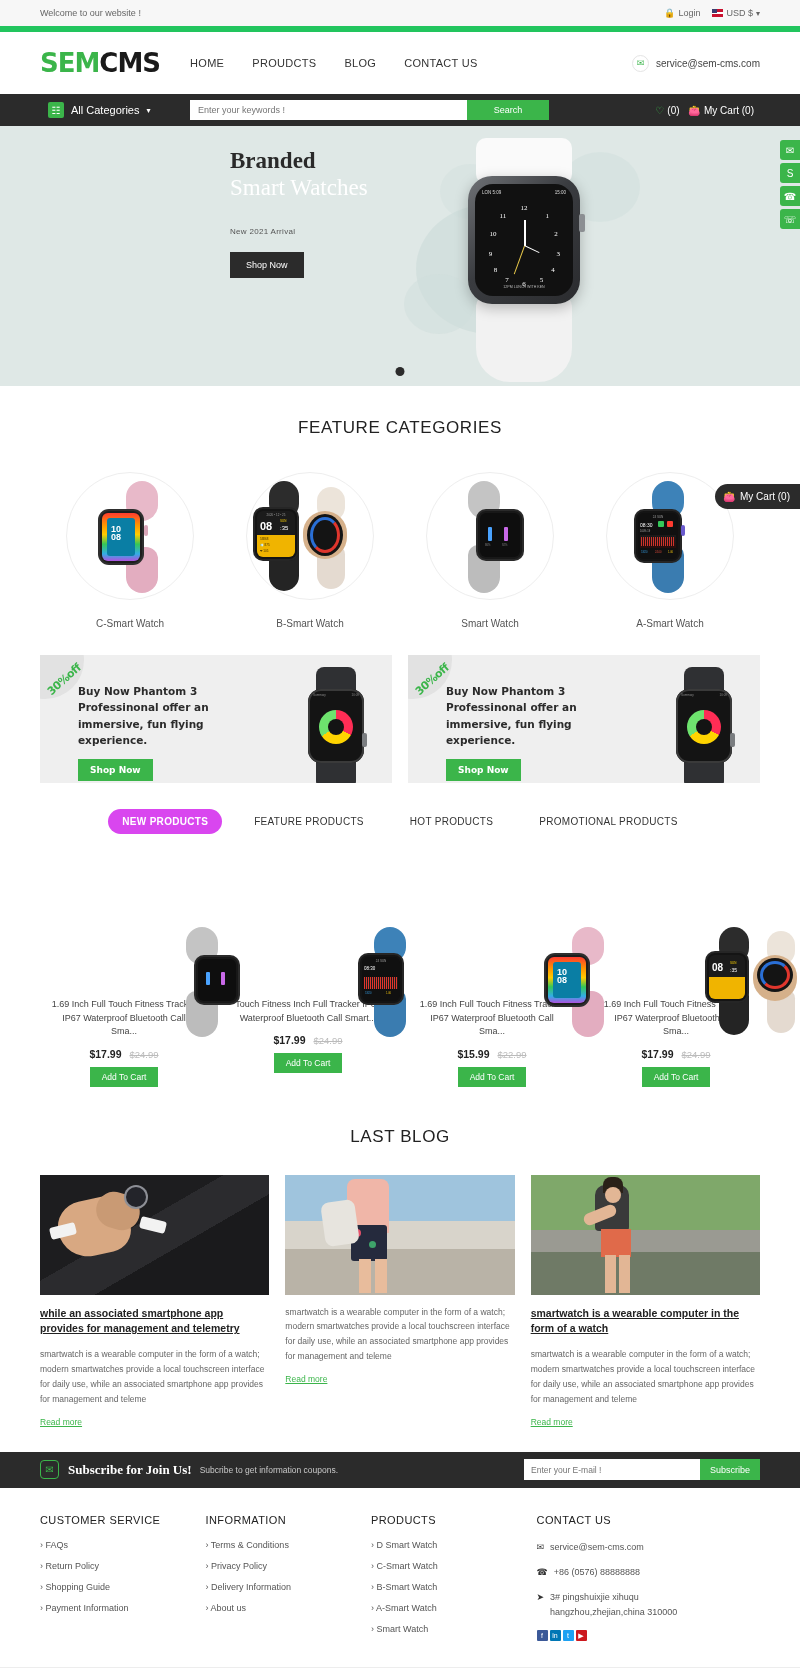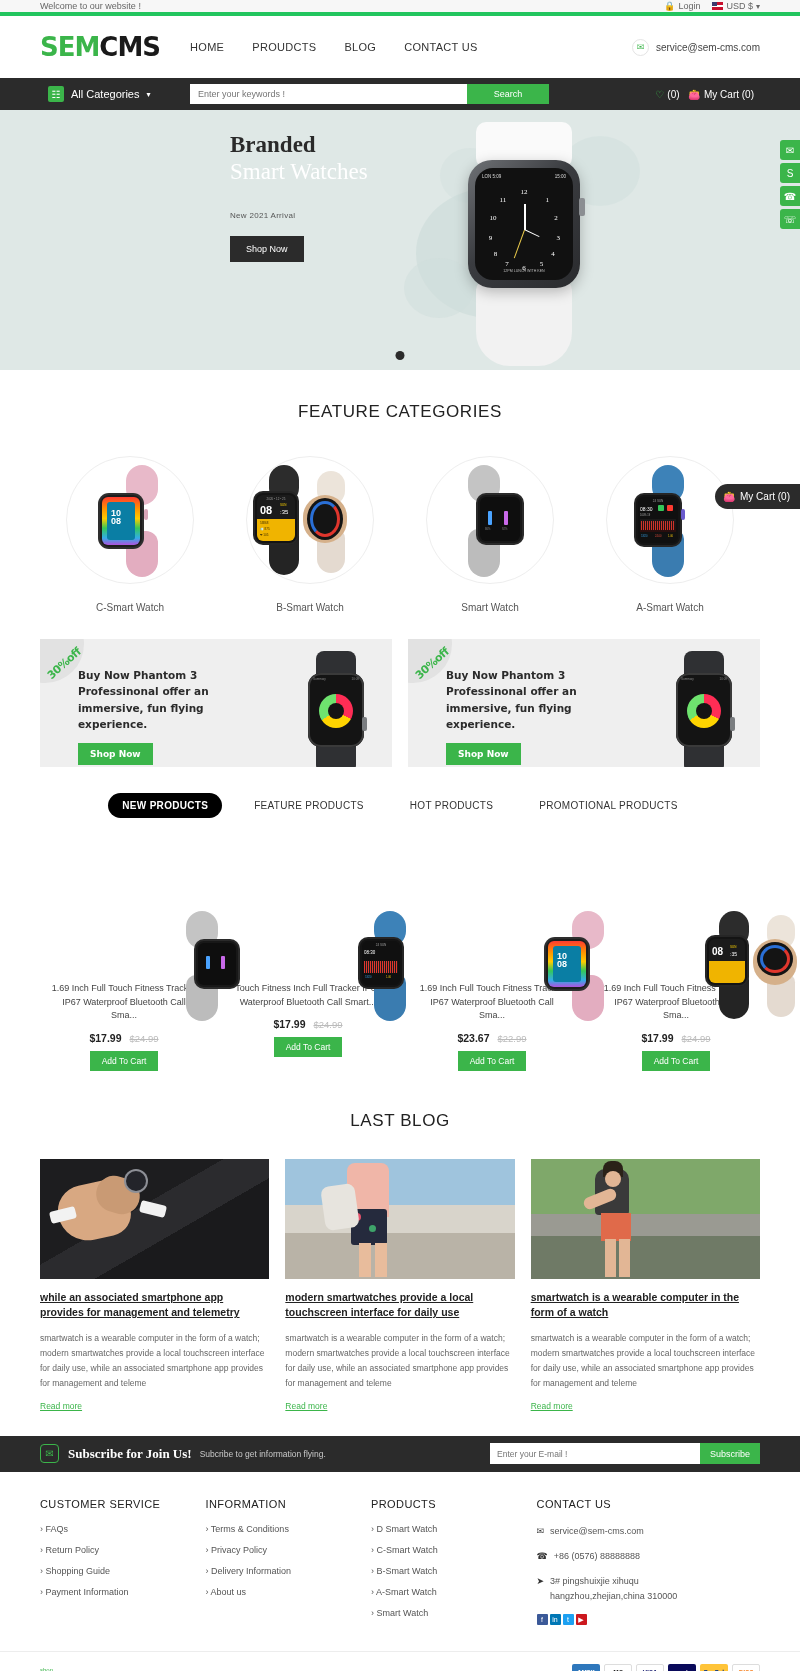--- a/index.html
+++ b/index.html
@@ -8,21 +8,21 @@
     font-family: "Liberation Sans", sans-serif;
     background: #fff;
     color: #333;
     font-size: 12px;
     overflow-x: hidden;
   }
   .wrap { width: 720px; margin: 0 auto; }
 
   
   .topbar {
-    height: 16px; background: #f7f7f7; border-bottom: 4px solid #22c55e;
+    height: 32px; background: #f7f7f7; border-bottom: 6px solid #22c55e;
     display: flex; align-items: center; font-size: 9px; color: #666;
   }
   .topbar .wrap { display: flex; align-items: center; justify-content: space-between; }
   .topbar-right { display: flex; align-items: center; gap: 12px; }
   .topbar-right span { display: flex; align-items: center; gap: 3px; }
   .lock-ic { color: #3bb54a; font-size: 9px; }
   .flag { display:inline-block; width:11px; height:8px; background:
       linear-gradient(#c8102e 0 33%, #fff 33% 66%, #c8102e 66%);
       position: relative; }
   .flag::before { content:""; position:absolute; left:0; top:0; width:5px; height:4px; background:#3c3b6e; }
@@ -173,21 +173,21 @@
   .pw-band-b { position:absolute; left:10px; top:92px; width:40px; height:30px; background:#2f3033; border-radius:3px 3px 8px 8px;}
   .pw-case { position:absolute; left:2px; top:22px; width:56px; height:74px; background:#141414; border-radius:13px; box-shadow: inset 0 0 0 2px #3a3a3a;}
   .pw-rings { position:absolute; left:50%; top:52%; transform:translate(-50%,-50%); width:34px; height:34px; border-radius:50%;
     background: conic-gradient(#ff2d55 0 33%, #ffd400 33% 66%, #6ee36e 66% 100%); }
   .pw-rings::after { content:""; position:absolute; inset:9px; background:#141414; border-radius:50%;}
   .pw-crown { position:absolute; right:-3px; top:44px; width:5px; height:14px; background:#7a7d80; border-radius:2px;}
 
   
   .ptabs { display: flex; justify-content: center; gap: 18px; margin-top: 26px; align-items: center; }
   .ptab { font-size: 10px; color: #333; padding: 7px 14px; border-radius: 14px; letter-spacing: .3px; cursor:pointer;}
-  .ptab.active { background: #000000; color: #fff; font-weight: 700; }
+  .ptab.active { background: #d946ef; color: #fff; font-weight: 700; }
 
   
   .products { display: flex; gap: 16px; margin-top: 28px; }
   .product { flex: 1; text-align: center; }
   .product-img {
     height: 120px; display: flex; align-items: center; justify-content: center; position: relative;
   }
   .p-title { font-size: 9px; color: #444; line-height: 1.5; margin-top: 16px; padding: 0 8px; }
   .p-price { margin-top: 9px; font-size: 10.5px; color: #222; font-weight: 700; }
   .p-price .old { color: #bbb; font-weight: 400; text-decoration: line-through; margin-left: 5px; font-size: 9.5px;}
@@ -207,21 +207,21 @@
   
   .subscribe-outer { background: #2b2b2b; margin-top: 24px; height: 36px; }
   .subscribe { display: flex; align-items: center; height: 36px; }
   .sub-ic {
     width: 19px; height: 19px; border: 1.5px solid #3bb54a; border-radius: 4px; color: #3bb54a;
     display: flex; align-items: center; justify-content: center; font-size: 10px; margin-right: 9px;
   }
   .sub-t1 { color: #fff; font-size: 13px; font-weight: 700; font-family: Liberation Serif, serif;}
   .sub-t2 { color: #c9c9c9; font-size: 8.5px; margin-left: 8px; }
   .sub-form { margin-left: auto; display: flex; }
-  .sub-input { width: 210px; height: 21px; border: none; font-size: 8.5px; padding: 0 7px; color: #888;
+  .sub-input { width: 176px; height: 21px; border: none; font-size: 8.5px; padding: 0 7px; color: #888;
     font-family: "Liberation Sans", sans-serif;}
   .sub-btn { background: #3bb54a; color: #fff; border: none; width: 60px; height: 21px; font-size: 9px; cursor:pointer;
     font-family: "Liberation Sans", sans-serif;}
 
   
   footer { background: #fff; padding-top: 26px; padding-bottom: 22px; }
   .fcols { display: flex; }
   .fcol { flex: 1; }
   .fcol.contact { flex: 1.35; }
   .fc-title { font-size: 11px; color: #222; letter-spacing: .4px; margin-bottom: 14px; }
@@ -555,21 +555,21 @@
           <div class="mw-case" style="left:16px;top:26px;width:46px;height:54px;background:#1d1d1d;border-radius:11px;"></div>
           <div class="mw-screen" style="left:20px;top:30px;width:38px;height:46px;
             background:linear-gradient(#ff3b30,#ff9500 25%,#ffcc00 45%,#34c759 65%,#32ade6 85%,#af52de);">
             <div style="position:absolute;inset:5px;background:#0a7ea4;border-radius:3px;"></div>
             <div style="position:absolute;left:9px;top:11px;color:#fff;font-size:9px;font-weight:700;line-height:.9;">10<br>08</div>
           </div>
         </div>
       </div>
       <div class="p-title">1.69 Inch Full Touch Fitness Tracker IP67 Waterproof Bluetooth Call Sma...</div>
       <div class="p-price">
-        <span>$23.67</span>
+        <span>$15.99</span>
         <span class="old">$22.99</span>
       </div>
       <button class="p-cart">Add To Cart</button>
     </div>
 
     <div class="product">
       <div class="product-img">
         <div class="mw" style="position:relative;width:110px;height:110px;transform:none;">
           <div class="mw-band" style="left:14px;top:0;width:30px;height:36px;background:#2c2c2c;"></div>
           <div class="mw-band" style="left:14px;top:60px;width:30px;height:48px;background:#242424;border-radius:10px 10px 16px 16px;"></div>
@@ -618,21 +618,20 @@
     <div class="blog">
       <div class="blog-img" style="background:linear-gradient(#9fc4dd 0 38%,#d8d4cb 38% 62%,#b9b3a7 62%);">
         <div style="position:absolute;left:62px;top:4px;width:42px;height:54px;background:#f0b6a8;border-radius:8px 8px 0 0;"></div>
         <div style="position:absolute;left:66px;top:50px;width:36px;height:36px;background:#252a3d;border-radius:3px;"></div>
         <div style="position:absolute;left:68px;top:54px;width:8px;height:8px;border-radius:50%;background:#e4516b;"></div>
         <div style="position:absolute;left:84px;top:66px;width:7px;height:7px;border-radius:50%;background:#3ea36a;"></div>
         <div style="position:absolute;left:38px;top:26px;width:34px;height:44px;background:#e7e4de;border-radius:8px;transform:rotate(-8deg);"></div>
         <div style="position:absolute;left:74px;top:84px;width:12px;height:34px;background:#e8bc9c;"></div>
         <div style="position:absolute;left:90px;top:84px;width:12px;height:34px;background:#e8bc9c;"></div>
       </div>
-      <div class="blog-title">modern smartwatches provide a local touchscreen interface for daily use</div>
       <div class="blog-body">smartwatch is a wearable computer in the form of a watch; modern smartwatches provide a local touchscreen interface for daily use, while an associated smartphone app provides for management and teleme</div>
       <a href="#" class="blog-more">Read more</a>
     </div>
 
     <div class="blog">
       <div class="blog-img" style="background:linear-gradient(#7fa86a 0 46%,#9a9a92 46% 64%,#6f7a66 64%);">
         <div style="position:absolute;left:64px;top:10px;width:34px;height:46px;background:#3a3a3a;border-radius:10px 10px 4px 4px;"></div>
         <div style="position:absolute;left:72px;top:2px;width:20px;height:16px;background:#2a2118;border-radius:8px 8px 0 0;"></div>
         <div style="position:absolute;left:74px;top:12px;width:16px;height:16px;border-radius:50%;background:#e2b695;"></div>
         <div style="position:absolute;left:52px;top:34px;width:34px;height:12px;background:#e2b695;border-radius:6px;transform:rotate(-22deg);"></div>
@@ -646,21 +645,21 @@
     </div>
 
   </div>
 </div>
 
 <div class="subscribe-outer">
   <div class="wrap">
     <div class="subscribe">
       <span class="sub-ic">✉</span>
       <span class="sub-t1">Subscribe for Join Us!</span>
-      <span class="sub-t2">Subcribe to get information flying.</span>
+      <span class="sub-t2">Subcribe to get information coupons.</span>
       <div class="sub-form">
         <input class="sub-input" placeholder="Enter your E-mail !" style="">
         <button class="sub-btn">Subscribe</button>
       </div>
     </div>
   </div>
 </div>
 
 <footer>
   <div class="wrap">

